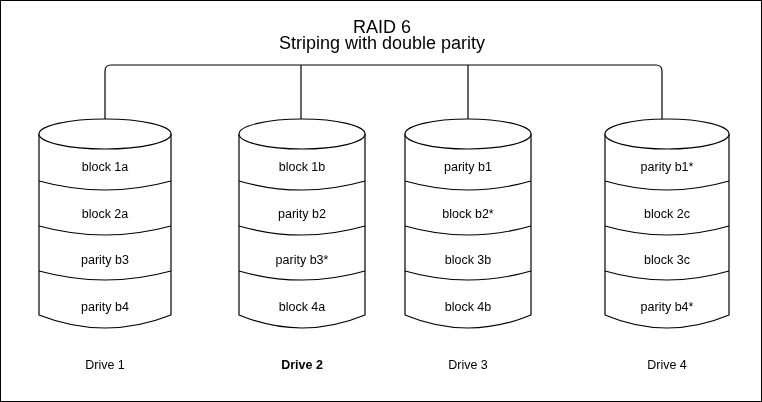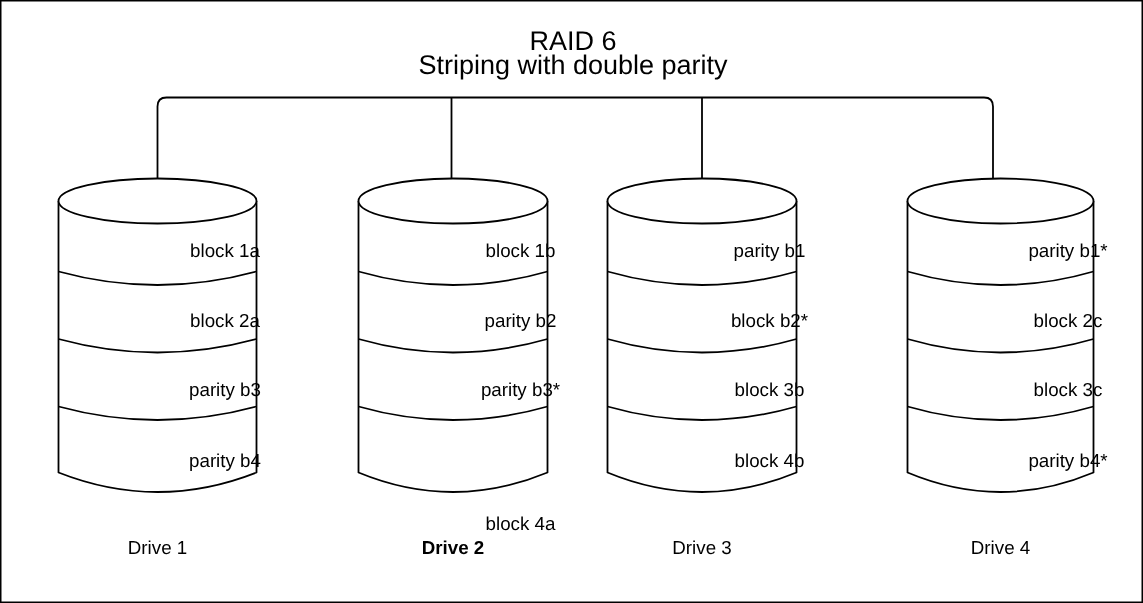--- a/index.html
+++ b/index.html
@@ -35,21 +35,20 @@
     line-height: 15.5px;
     pointer-events: none;
   }
   .title-line { display: block; }
   .cell-label {
     position: absolute;
     text-align: center;
     font-size: 12.5px;
     color: #000000;
     white-space: nowrap;
-    padding-left: 45px;
   }
   .drive-caption {
     position: absolute;
     text-align: center;
     font-size: 12.5px;
     color: #000000;
     white-space: nowrap;
   }
 </style>
 </head>
@@ -108,21 +107,21 @@
 
   <div class="cell-label" style="left:38px; top:159px; width:132px;">block 1a</div>
   <div class="cell-label" style="left:38px; top:206px; width:132px;">block 2a</div>
   <div class="cell-label" style="left:38px; top:252px; width:132px;">parity b3</div>
   <div class="cell-label" style="left:38px; top:299px; width:132px;">parity b4</div>
   <div class="drive-caption" style="left:38px; top:357px; width:132px;">Drive 1</div>
 
   <div class="cell-label" style="left:238px; top:159px; width:126px;">block 1b</div>
   <div class="cell-label" style="left:238px; top:206px; width:126px;">parity b2</div>
   <div class="cell-label" style="left:238px; top:252px; width:126px;">parity b3*</div>
-  <div class="cell-label" style="left:238px; top:299px; width:126px;margin-top:42px;">block 4a</div>
+  <div class="cell-label" style="left:238px; top:299px; width:126px;">block 4a</div>
   <div class="drive-caption" style="left:238px; top:357px; width:126px;font-weight:bold;">Drive 2</div>
 
   <div class="cell-label" style="left:404px; top:159px; width:126px;">parity b1</div>
   <div class="cell-label" style="left:404px; top:206px; width:126px;">block b2*</div>
   <div class="cell-label" style="left:404px; top:252px; width:126px;">block 3b</div>
   <div class="cell-label" style="left:404px; top:299px; width:126px;">block 4b</div>
   <div class="drive-caption" style="left:404px; top:357px; width:126px;">Drive 3</div>
 
   <div class="cell-label" style="left:604px; top:159px; width:124px;">parity b1*</div>
   <div class="cell-label" style="left:604px; top:206px; width:124px;">block 2c</div>

